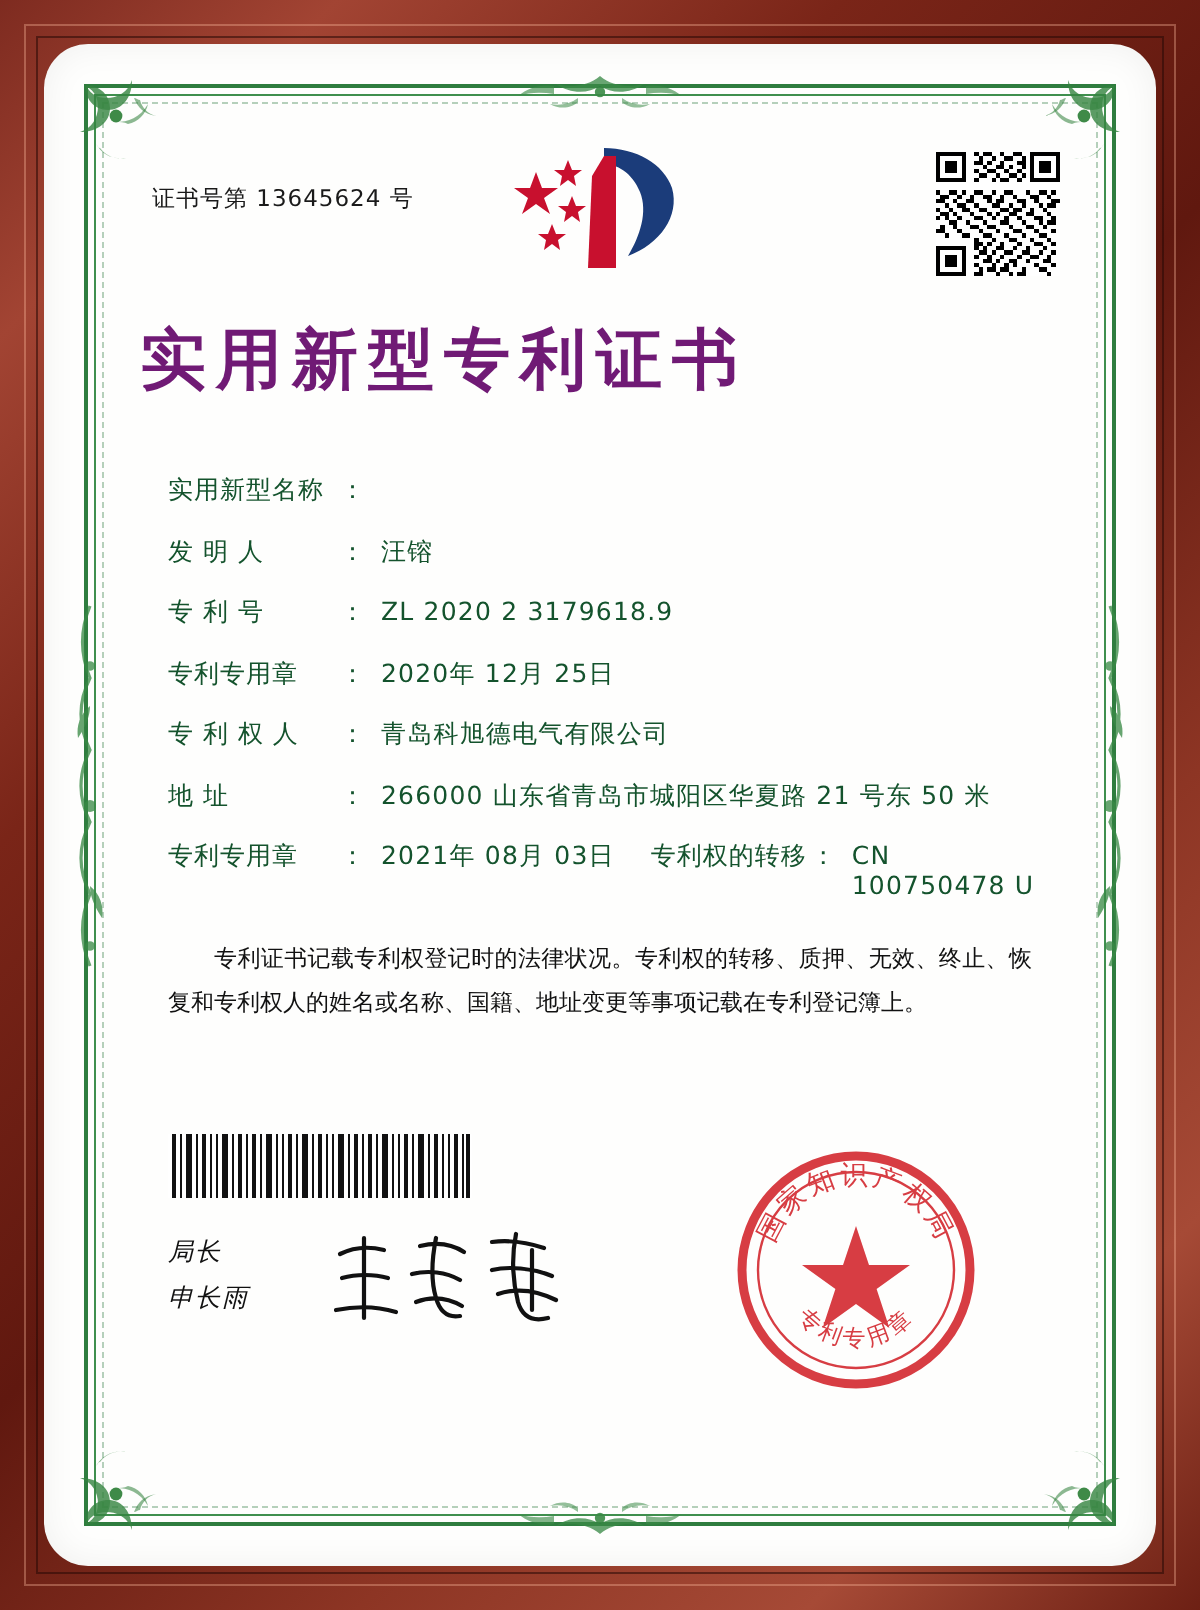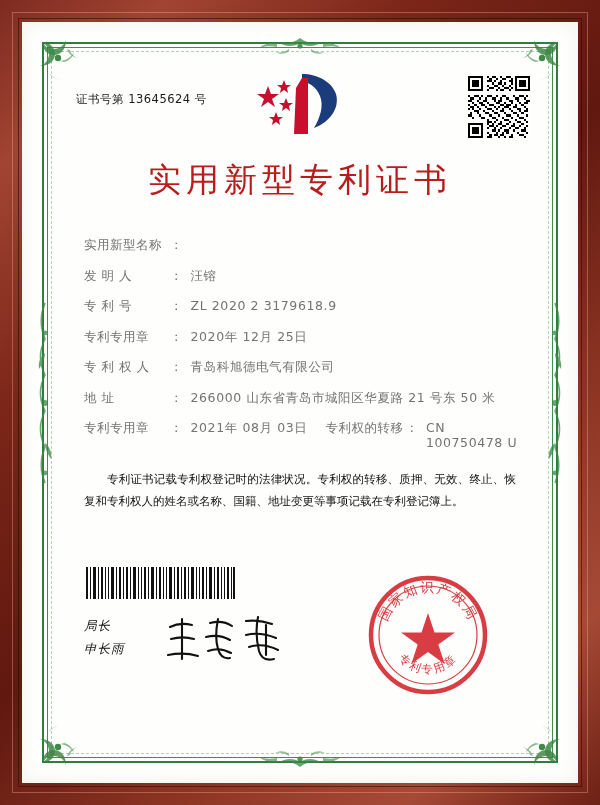--- a/index.html
+++ b/index.html
@@ -40,20 +40,21 @@
 
   
   .paper {
     position: relative;
     width: 556px;
     height: 761px;
     background: #fefefd;
     box-sizing: border-box;
     box-shadow: inset 0 0 18px rgba(0,0,0,0.06);
     overflow: hidden;
+    border-radius: 22px;
   }
 
   
   .green-border {
     position: absolute;
     top: 20px; left: 20px; right: 20px; bottom: 20px;
     border: 2px solid #2f7d3f;
     box-sizing: border-box;
   }
   .green-border::before {
@@ -122,38 +123,37 @@
     position: absolute;
     right: 0;
     top: 8px;
     width: 62px;
     height: 62px;
     background: #ffffff;
   }
 
   .title {
     margin-top: 4px;
-    text-align: center;
     font-size: 33px;
-    font-weight: normal;
+    font-weight: bold;
     letter-spacing: 5px;
-    color: #b91c1c;
+    color: #701a75;
     font-family: "DejaVu Sans", "Liberation Sans", sans-serif;
   }
 
   .fields {
     margin-top: 34px;
     padding: 0 10px 0 14px;
   }
   .field-row {
     display: flex;
     align-items: baseline;
     margin-bottom: 13.5px;
     font-size: 12.5px;
-    color: #737373;
+    color: #14532d;
   }
   .field-label {
     flex: 0 0 auto;
     min-width: 84px;
     letter-spacing: 0.5px;
     white-space: nowrap;
   }
   .field-colon {
     flex: 0 0 auto;
     padding: 0 8px 0 2px;

